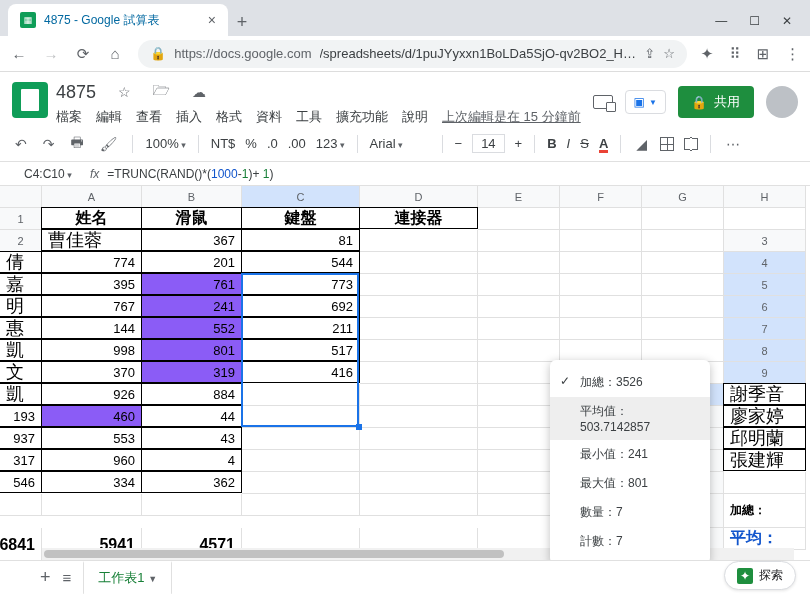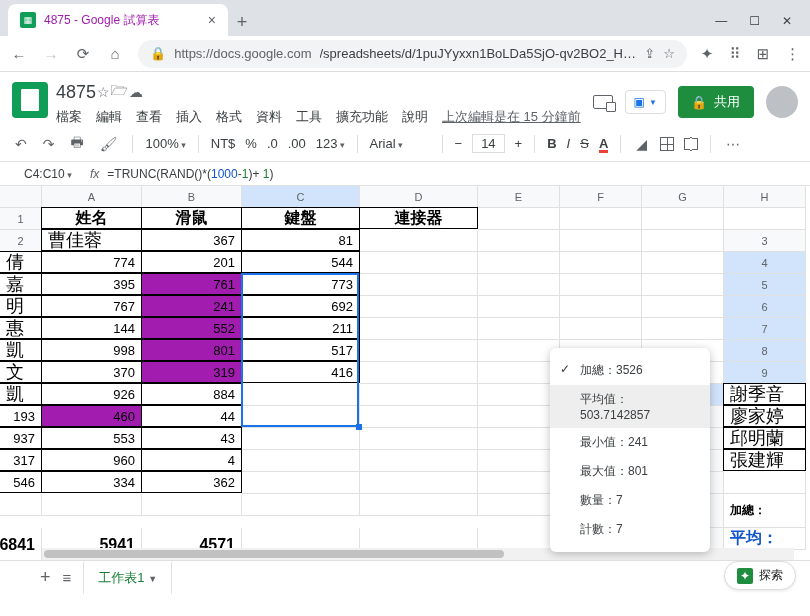--- a/index.html
+++ b/index.html
@@ -1,35 +1,35 @@
 <!DOCTYPE html>
 <html><head>
 <meta charset="utf-8">
 <style>
 * { margin: 0; padding: 0; box-sizing: border-box; font-family: Arial, sans-serif; }
 body { width: 810px; height: 616px; background: #fff; overflow: hidden; position: relative; font-size: 13px; color: #202124; }
 .titlebar { height: 36px; background: #dee1e6; display: flex; align-items: flex-end; padding-left: 8px; }
 .tab { background: #fff; height: 32px; border-radius: 8px 8px 0 0; display: flex; align-items: center; padding: 0 12px; gap: 8px; width: 220px; position: relative; }
 .tab-icon { width: 16px; height: 16px; background: #0f9d58; border-radius: 2px; display: flex; align-items: center; justify-content: center; color: #fff; font-size: 9px; }
-.tab-title { font-size: 12px; color: #a21caf; flex: 1; white-space: nowrap; overflow: hidden; }
+.tab-title { font-size: 12px; color: #0369a1; flex: 1; white-space: nowrap; overflow: hidden; }
 .tab-close { color: #5f6368; font-size: 14px; }
 .new-tab { width: 28px; height: 28px; display: flex; align-items: center; justify-content: center; color: #5f6368; font-size: 18px; }
 .win-controls { margin-left: auto; display: flex; gap: 22px; padding-right: 18px; padding-bottom: 8px; color: #3c4043; font-size: 12px; }
 .addrbar { height: 36px; background: #fff; display: flex; align-items: center; padding: 0 10px; gap: 14px; border-bottom: 1px solid #ddd; }
 .nav-icon { color: #5f6368; font-size: 15px; width: 18px; text-align: center; }
 .url-box { flex: 1; background: #f1f3f4; border-radius: 16px; height: 28px; display: flex; align-items: center; padding: 0 12px; gap: 8px; font-size: 13px; color: #3c4043; overflow: hidden; }
 .url-prefix { color: #5f6368; }
 .url-path { color: #3c4043; white-space: nowrap; overflow: hidden; text-overflow: ellipsis; flex: 1; }
 .url-star { color: #5f6368; }
 .addr-actions { display: flex; gap: 16px; color: #5f6368; font-size: 15px; }
 .doc-header { display: flex; align-items: flex-start; padding: 8px 12px 0; gap: 8px; }
 .doc-logo { width: 36px; height: 36px; background: #0f9d58; border-radius: 4px; display: flex; align-items: center; justify-content: center; margin-top: 2px; }
 .doc-logo::before { content: ""; width: 18px; height: 22px; background: #fff; border-radius: 1px; }
 .doc-main { flex: 1; }
-.doc-title-row { display: flex; align-items: center; gap: 1px; }
+.doc-title-row { display: flex; align-items: center; gap: 22px; }
 .doc-title { font-size: 18px; color: #3c4043; }
 .doc-ticon { color: #5f6368; font-size: 14px; }
 .menu-row { display: flex; gap: 14px; font-size: 13px; color: #3c4043; margin-top: 4px; }
 .menu-item { cursor: default; }
 .last-edit { color: #5f6368; text-decoration: underline; }
 .right-actions { display: flex; align-items: center; gap: 12px; margin-top: 6px; }
 .rect-icon { width: 20px; height: 14px; border: 1.5px solid #5f6368; border-radius: 2px; position: relative; }
 .rect-icon::after { content: ""; position: absolute; right: -4px; bottom: -4px; width: 8px; height: 8px; background: #fff; border: 1.5px solid #5f6368; border-radius: 1px; }
 .meet-btn { border: 1px solid #dadce0; border-radius: 4px; padding: 4px 8px; display: flex; align-items: center; gap: 4px; color: #1a73e8; font-size: 12px; }
 .share-btn { background: #1e8e3e; color: #fff; border-radius: 4px; padding: 7px 14px; font-size: 13px; display: flex; align-items: center; gap: 6px; }
@@ -54,28 +54,28 @@
 .grid-wrap { position: relative; }
 .grid { display: grid; grid-template-columns: 42px 100px 100px 118px 118px 82px 82px 82px 82px; }
 .gch, .grh { background: #f8f9fa; border: 1px solid #e0e0e0; height: 22px; display: flex; align-items: center; justify-content: center; font-size: 11px; color: #5f6368; border-top: none; border-left: none; }
 .grh { justify-content: center; }
 .corner { background: #f8f9fa; border-right: 1px solid #e0e0e0; border-bottom: 1px solid #e0e0e0; }
 .cell { border-right: 1px solid #e0e0e0; border-bottom: 1px solid #e0e0e0; height: 22px; display: flex; align-items: center; padding: 0 4px; font-size: 13px; color: #000; background: #fff; overflow: hidden; }
 .ch { font-family: "Microsoft JhengHei", Arial; }
 .hdr { justify-content: center; font-weight: bold; font-size: 16px; border: 1px solid #000; margin: -1px 0 0 -1px; }
 .name { font-size: 18px; border: 1px solid #000; margin: -1px 0 0 -1px; padding-left: 6px; }
 .val { justify-content: flex-end; border: 1px solid #000; margin: -1px 0 0 -1px; padding-right: 6px; }
-.sel { background: #a21caf; }
+.sel { background: #8b5cf6; }
 .selhdr { background: #d2e3fc; }
 .totlbl { font-size: 12px; font-weight: bold; padding-left: 6px; }
 .totval { justify-content: flex-end; font-size: 16px; font-weight: bold; padding-right: 6px; }
 .tot-bottom { height: 34px; }
 .avglbl { font-size: 16px; font-weight: bold; color: #1155cc; padding-left: 6px; }
 .avgval { font-size: 13px; color: #1155cc; padding: 0 2px; justify-content: flex-end; }
-.popup { position: absolute; right: 100px; bottom: 64px; background: #fff; border-radius: 6px; box-shadow: 0 2px 10px rgba(0,0,0,0.25); padding: 8px 0; font-size: 12px; color: #3c4043; width: 160px; }
+.popup { position: absolute; right: 100px; bottom: 52px; background: #fff; border-radius: 6px; box-shadow: 0 2px 10px rgba(0,0,0,0.25); padding: 8px 0; font-size: 12px; color: #3c4043; width: 160px; }
 .popup-row { padding: 6px 14px 6px 30px; position: relative; }
 .popup-row.chk::before { content: "✓"; position: absolute; left: 10px; color: #3c4043; }
 .popup-row.hl { background: #eeeeee; }
 .sheets-bar { position: absolute; bottom: 22px; left: 0; right: 0; height: 34px; border-top: 1px solid #e0e0e0; display: flex; align-items: center; padding-left: 40px; gap: 12px; background: #fff; }
 .sheets-icon { color: #5f6368; font-size: 18px; }
 .sheets-list { color: #5f6368; font-size: 15px; }
 .sheet-tab { background: #fff; border-top: 2px solid #fff; border-left: 1px solid #e0e0e0; border-right: 1px solid #e0e0e0; padding: 6px 14px; font-size: 13px; color: #188038; position: relative; }
 .sheet-tab.active { border-bottom: 2px solid transparent; margin-bottom: -1px; }
 .explore-btn { position: absolute; right: 14px; bottom: 26px; background: #fff; border: 1px solid #dadce0; border-radius: 16px; padding: 5px 12px; font-size: 12px; display: flex; align-items: center; gap: 6px; box-shadow: 0 1px 3px rgba(0,0,0,0.1); }
 .explore-btn .plus { width: 16px; height: 16px; background: #1e8e3e; color: #fff; display: flex; align-items: center; justify-content: center; border-radius: 2px; font-size: 12px; }

